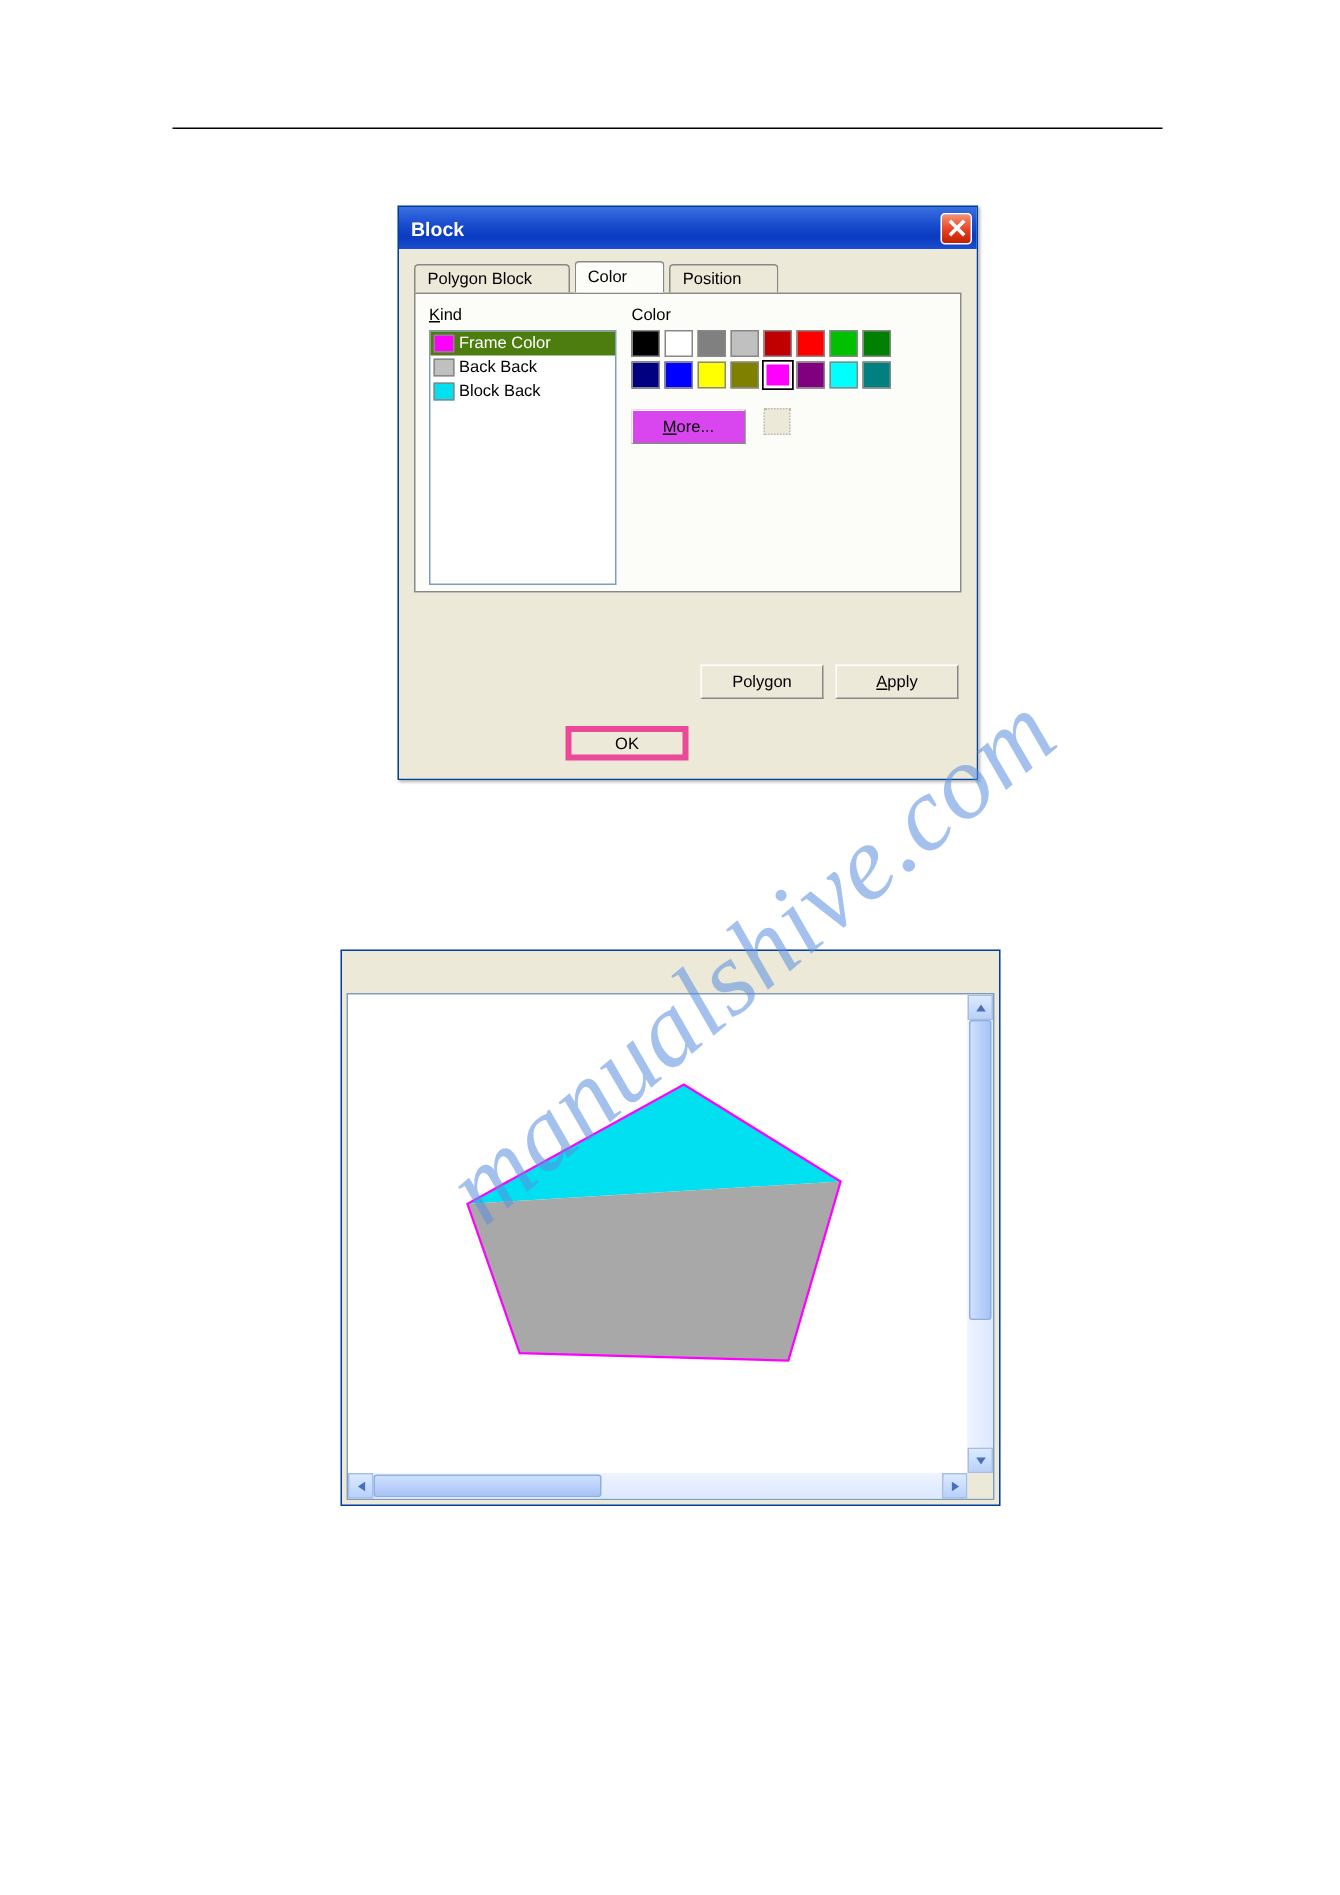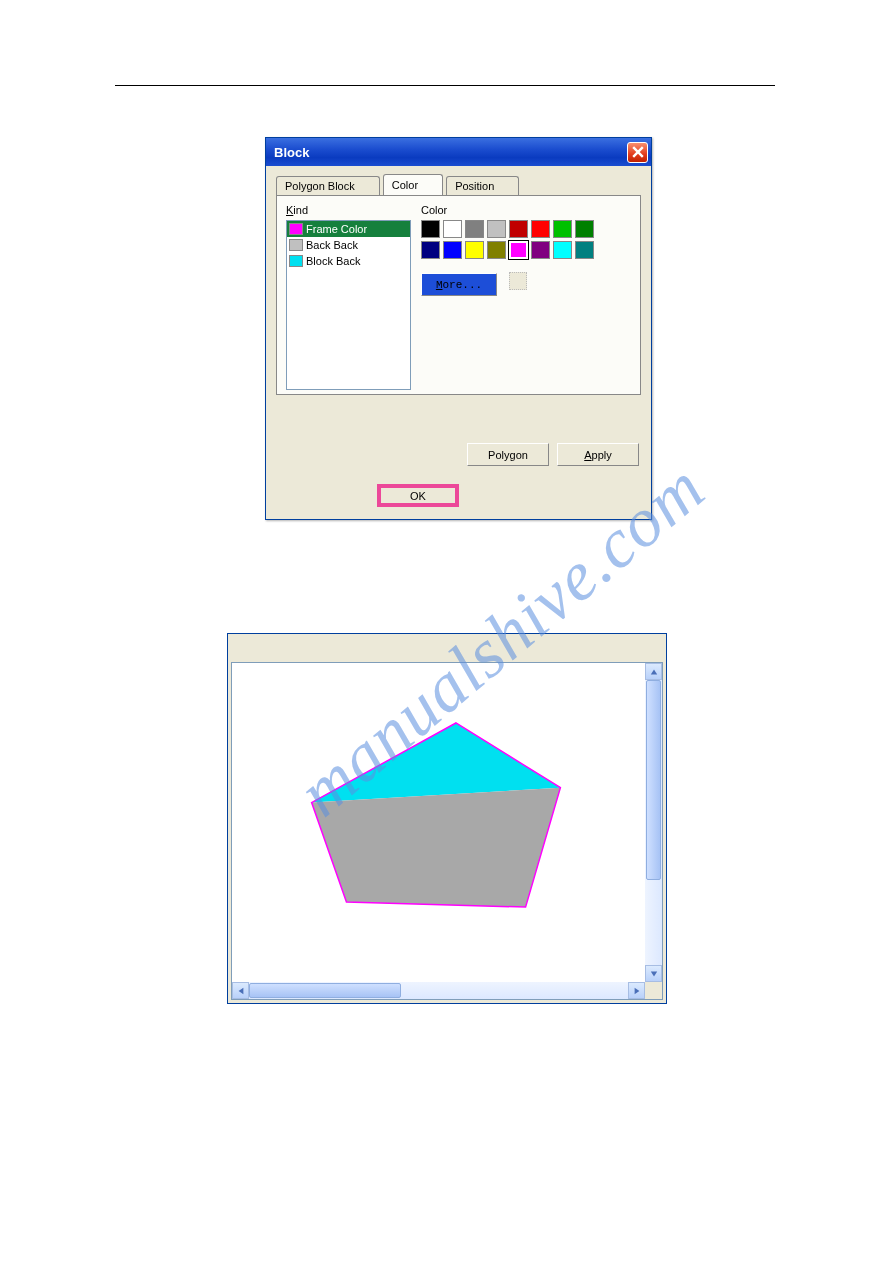--- a/index.html
+++ b/index.html
@@ -143,21 +143,21 @@
     align-items: center;
     height: 16px;
     cursor: pointer;
   }
   .kind-item .sw {
     width: 14px; height: 12px;
     margin: 0 3px 0 2px;
     border: 1px solid #888;
   }
   .kind-item.selected {
-    background: #15803d;
+    background: #4d7c0f;
     color: #fff;
     text-align: right;
   }
   .kind-item .txt { font-size: 11px; }
   .color-label {
     position: absolute;
     top: 38px; left: 155px;
     font-size: 11px;
   }
   .palette {
@@ -171,27 +171,26 @@
   .pcell {
     width: 19px; height: 18px;
     border: 1px solid #888;
     cursor: pointer;
   }
   .pcell.sel { outline: 1px solid #000; outline-offset: 0; border: 2px solid #fff; box-shadow: 0 0 0 1px #000; }
   .morebtn {
     position: absolute;
     top: 107px; left: 155px;
     width: 76px; height: 23px;
-    background: #1d4ed8;
+    background: #d946ef;
     border: 1px solid #888;
     border-top-color: #fff;
     border-left-color: #fff;
     cursor: pointer;
     font-size: 11px;
-    font-family: Liberation Mono, monospace;
   }
   .preview-sw {
     position: absolute;
     top: 106px; left: 243px;
     width: 18px; height: 18px;
     border: 1px dotted #bbb;
     background: #ece9d8;
   }
   .btnrow {
     position: absolute;

